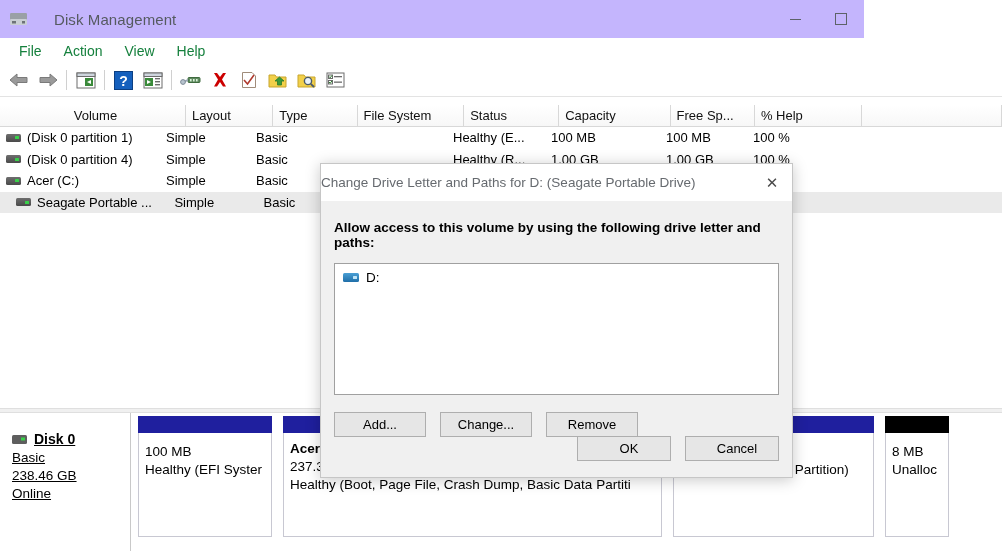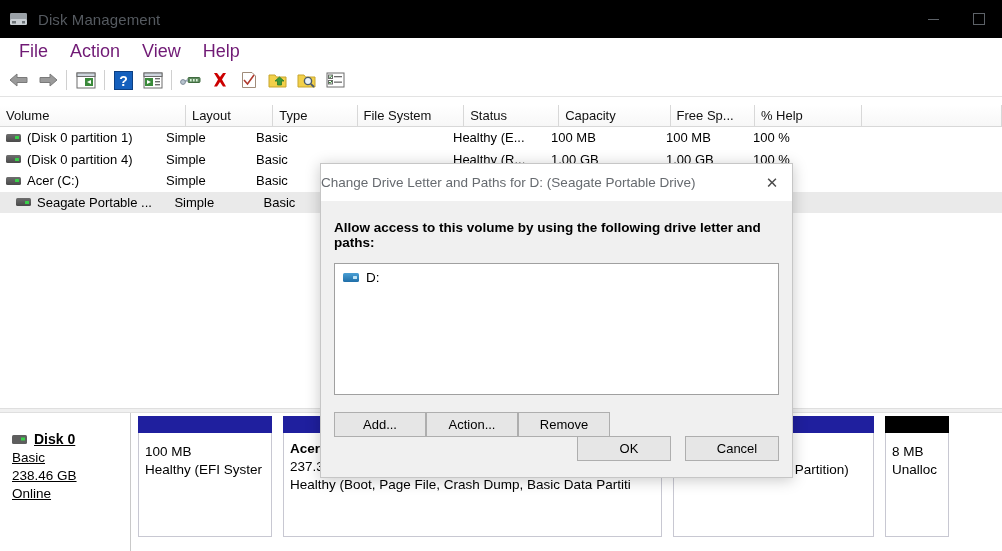--- a/index.html
+++ b/index.html
@@ -9,23 +9,23 @@
     overflow: hidden;
     background: #ffffff;
     font-family: "Liberation Sans", sans-serif;
     font-size: 13px;
     color: #000000;
   }
   #app { position: relative; width: 1002px; height: 551px; background: #ffffff; }
 
   
   .titlebar {
-    position: absolute; left: 0; top: 0; width: 1002px; height: 38px;
-    background: #000000;
-    display: flex; align-items: center;
+    position: absolute; left: 0; top: 0; width: 864px; height: 38px;
+    background: #c4b5fd;
+    display: flex; align-items: center; gap: 16px;
   }
   .title-icon {
     margin-left: 9px; margin-right: 9px;
     width: 20px; height: 18px; position: relative;
   }
   .title-text {
     font-size: 15px; color: #555a60; letter-spacing: .1px;
   }
   .win-controls {
     position: absolute; right: 0; top: 0; height: 38px;
@@ -38,21 +38,21 @@
   .min-glyph { width: 11px; height: 1px; background: #5d6268; }
   .max-glyph { width: 12px; height: 12px; border: 1.4px solid #5d6268; }
 
   
   .menubar {
     position: absolute; left: 0; top: 38px; width: 1002px; height: 26px;
     background: #ffffff; display: flex; align-items: center;
     padding-left: 8px;
   }
   .menu-item {
-    font-size: 18px; color: #701a75; padding: 3px 11px;
+    font-size: 14px; color: #15803d; padding: 3px 11px;
   }
 
   
   .toolbar {
     position: absolute; left: 0; top: 64px; width: 1002px; height: 33px;
     background: #ffffff; display: flex; align-items: center;
     padding-left: 4px; border-bottom: 1px solid #e3e3e3;
   }
   .tb-btn {
     width: 29px; height: 28px; display: flex;
@@ -150,21 +150,21 @@
     width: 40px; height: 37px; display: flex; align-items: center; justify-content: center;
     font-size: 15px; color: #4a4a4a;
   }
   .dlg-body { padding: 19px 13px 0 13px; }
   .dlg-label { font-size: 13.5px; font-weight: bold; color: #000; }
   .dlg-list {
     margin-top: 13px; height: 132px; background: #ffffff;
     border: 1px solid #a0a0a0; padding: 6px 0 0 8px;
   }
   .dlg-list-item { display: flex; align-items: center; gap: 7px; font-size: 13.5px; }
-  .dlg-btnrow1 { margin-top: 17px; display: flex; }
+  .dlg-btnrow1 { margin-top: 17px; display: flex; gap: 14px; }
   .btn {
     height: 25px; min-width: 92px; background: #e6e6e6;
     border: 1px solid #aeaeae; font-size: 13px; color: #000;
     display: flex; align-items: center; justify-content: center;
     font-family: "Liberation Sans", sans-serif;
   }
   .dlg-btnrow2 {
     position: absolute; right: 13px; bottom: 16px; display: flex; gap: 14px;
   }
   .btn.wide { min-width: 94px; padding-left: 10px; }
@@ -282,21 +282,21 @@
           <rect x="2.5" y="8.5" width="4" height="3.5" fill="#fff" stroke="#6c6c6c"></rect>
           <path d="M3 10 L4.2 11.3 L6 8.9" stroke="#2a7a2a" fill="none" stroke-width="1"></path>
           <rect x="8" y="4" width="8" height="1.3" fill="#6c6c6c"></rect>
           <rect x="8" y="9.5" width="8" height="1.3" fill="#6c6c6c"></rect>
         </svg>
     </div>
   </div>
 
   <div class="listview">
     <div class="lv-header" id="lv-header">
-        <div class="lv-th" style="width: 192px;">Volume</div>
+        <div class="lv-th" style="width: 192px; text-align: center;">Volume</div>
         <div class="lv-th" style="width: 90px;">Layout</div>
         <div class="lv-th" style="width: 87px;">Type</div>
         <div class="lv-th" style="width: 110px;">File System</div>
         <div class="lv-th" style="width: 98px;">Status</div>
         <div class="lv-th" style="width: 115px;">Capacity</div>
         <div class="lv-th" style="width: 87px;">Free Sp...</div>
         <div class="lv-th" style="width: 110px;">% Help</div>
         <div class="lv-th last" style="width: 145px;"></div>
       </div>
     <div id="lv-body">
@@ -417,21 +417,21 @@
     <div class="dlg-body">
       <div class="dlg-label">Allow access to this volume by using the following drive letter and paths:</div>
       <div class="dlg-list" id="dlg-list">
           <div class="dlg-list-item">
             <span class="drv-blue"></span>
             <span>D:</span>
           </div>
         </div>
       <div class="dlg-btnrow1">
         <div class="btn">Add...</div>
-        <div class="btn">Action...</div>
+        <div class="btn">Change...</div>
         <div class="btn">Remove</div>
       </div>
     </div>
     <div class="dlg-btnrow2">
       <div class="btn wide">OK</div>
       <div class="btn wide">Cancel</div>
     </div>
   </div>
 
 </div>

